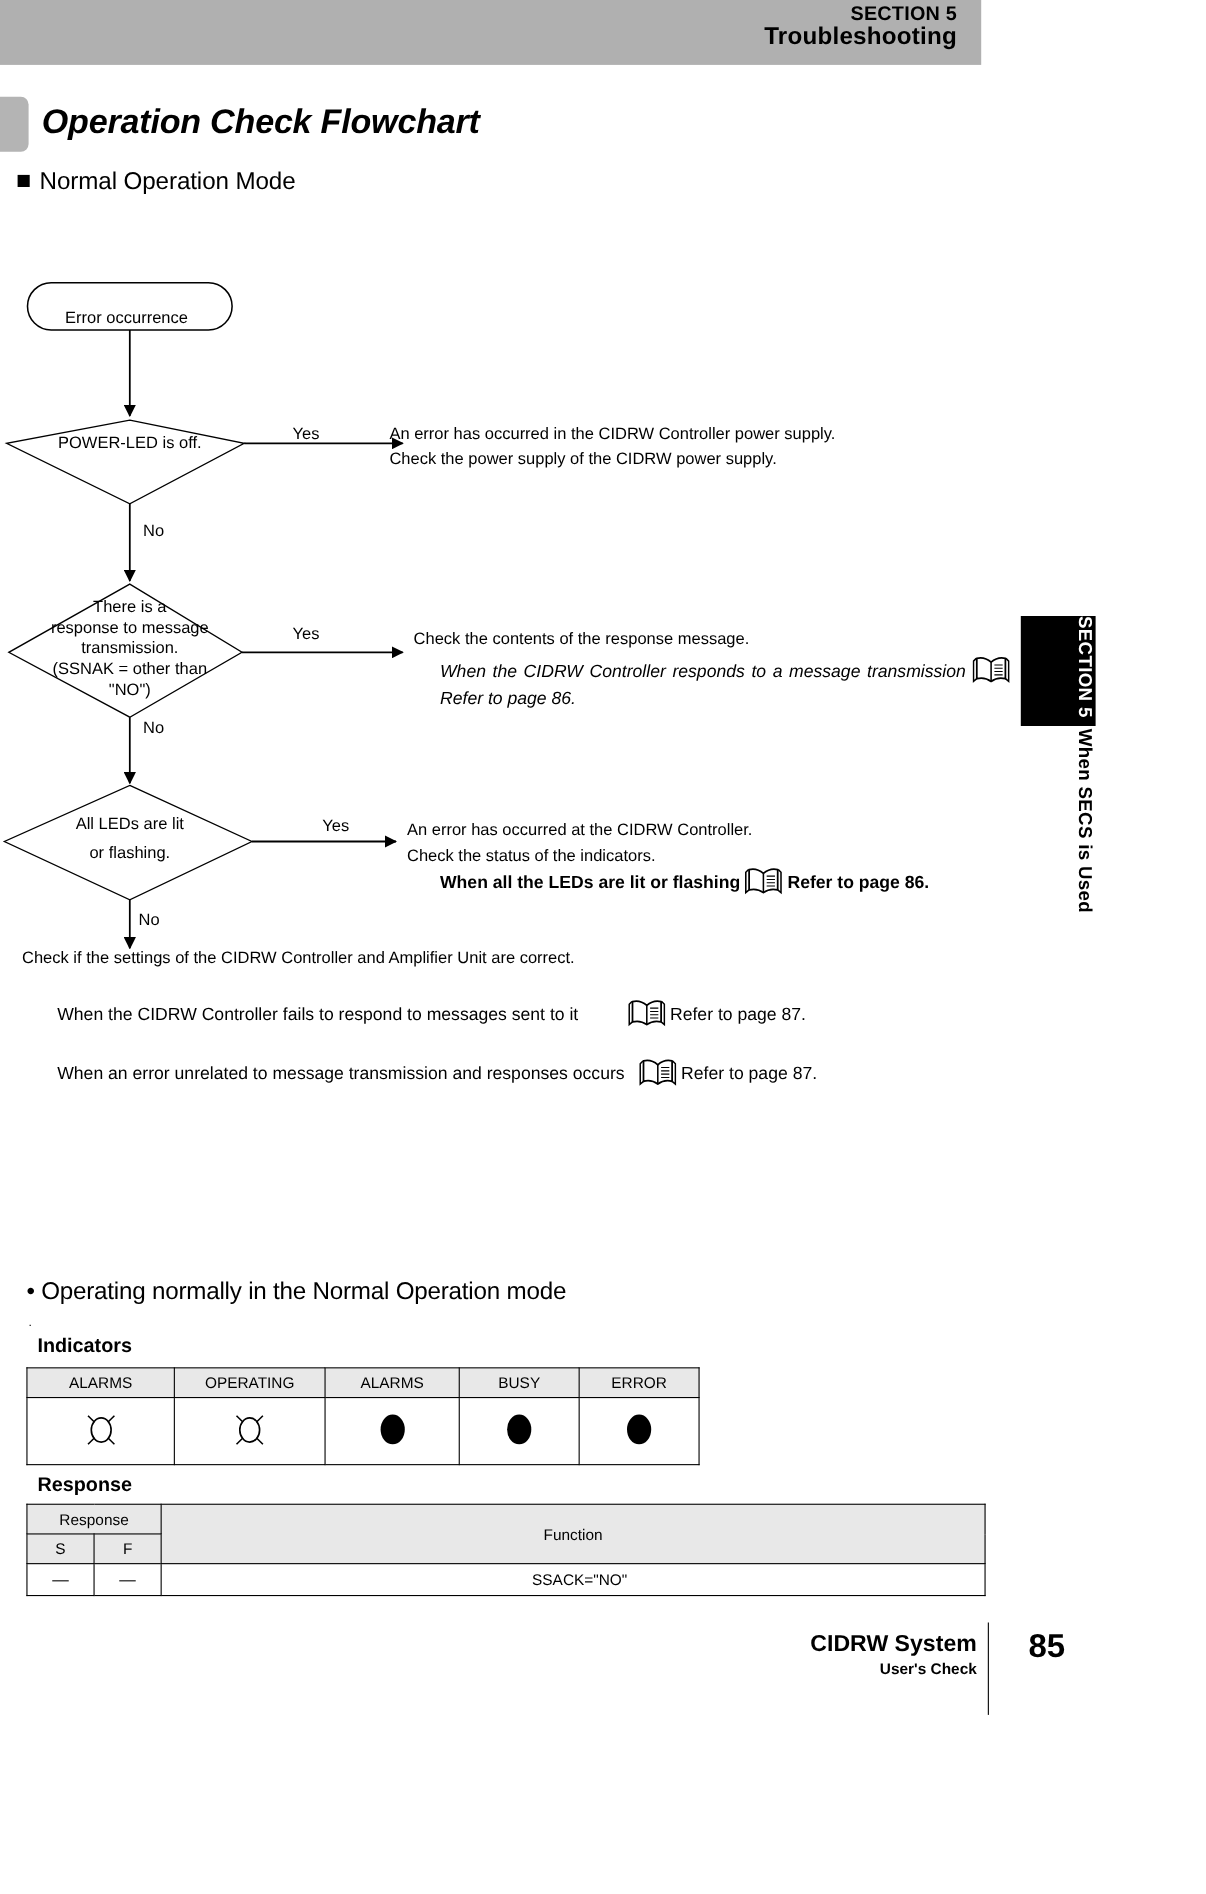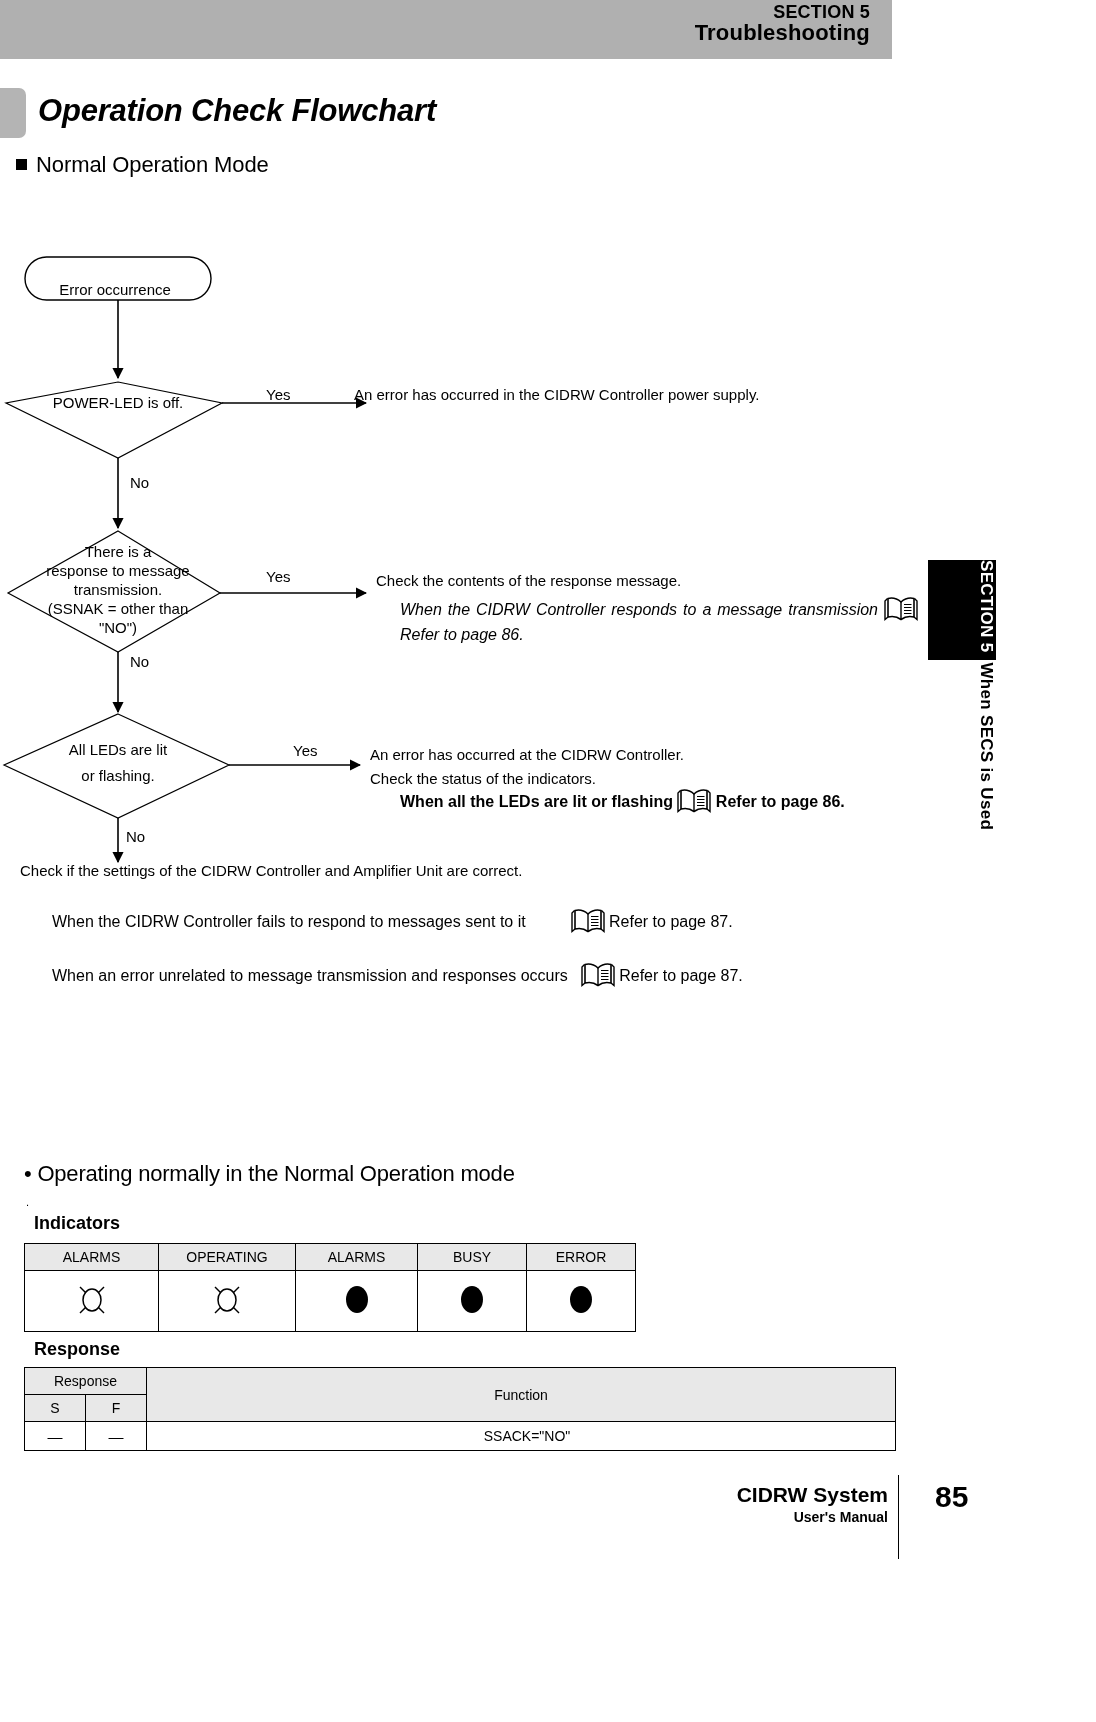--- a/index.html
+++ b/index.html
@@ -303,20 +303,21 @@
 </div>
 
 <div class="fl-node-text" style="left:25px; top:268px; width:180px;margin-top:12px;">Error occurrence</div>
 
 <div class="fl-node-text" style="left:18px; top:393px; width:200px;">POWER-LED is off.</div>
 <div class="yesno" style="left:266px; top:386px;">Yes</div>
 <div class="yesno" style="left:130px; top:474px;">No</div>
 
 <div class="fl-text" style="left:354px; top:385px;">
   <div>An error has occurred in the CIDRW Controller power supply.</div>
+  <div style="margin-top:4px;">Check the power supply of the CIDRW power supply.</div>
 </div>
 
 <div class="fl-node-text" style="left:10px; top:542px; width:216px;">
   <div>There is a</div>
   <div>response to message</div>
   <div>transmission.</div>
   <div>(SSNAK = other than</div>
   <div>"NO")</div>
 </div>
 <div class="yesno" style="left:266px; top:568px;">Yes</div>
@@ -471,14 +472,14 @@
   <tr>
     <td class="dash-cell" style="height:28px;">—</td>
     <td class="dash-cell" style="height:28px;">—</td>
     <td class="func-cell" style="height:28px;">SSACK="NO"</td>
   </tr>
 </tbody>
   </table>
 
 <div class="footer-line"></div>
 <div class="footer-title">CIDRW System</div>
-<div class="footer-sub">User's Manual</div>
+<div class="footer-sub">User's Check</div>
 <div class="page-num">85</div>
 
 </body></html>

